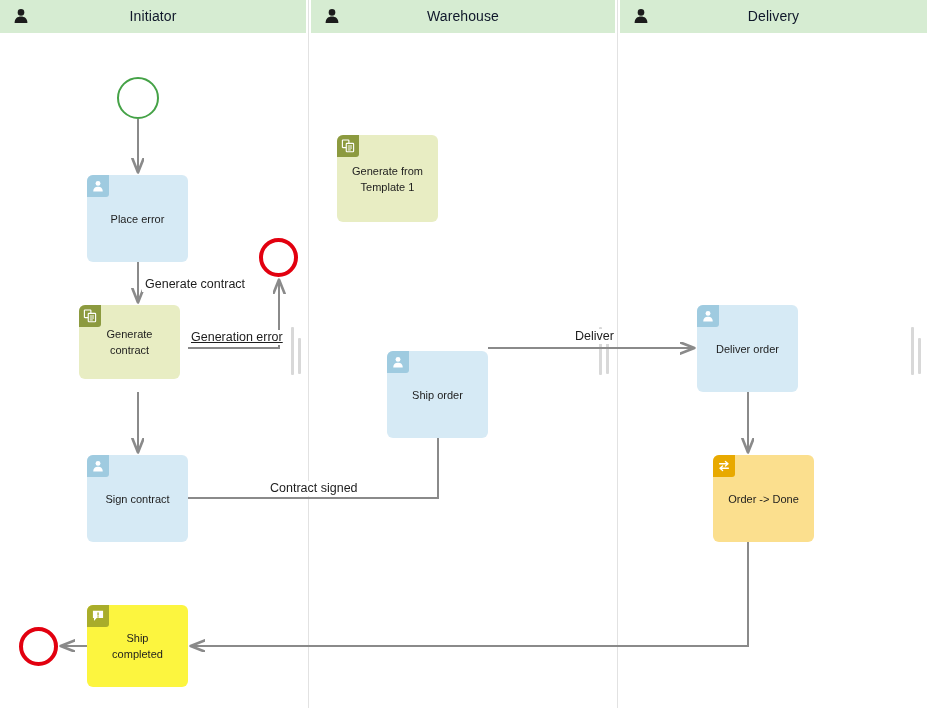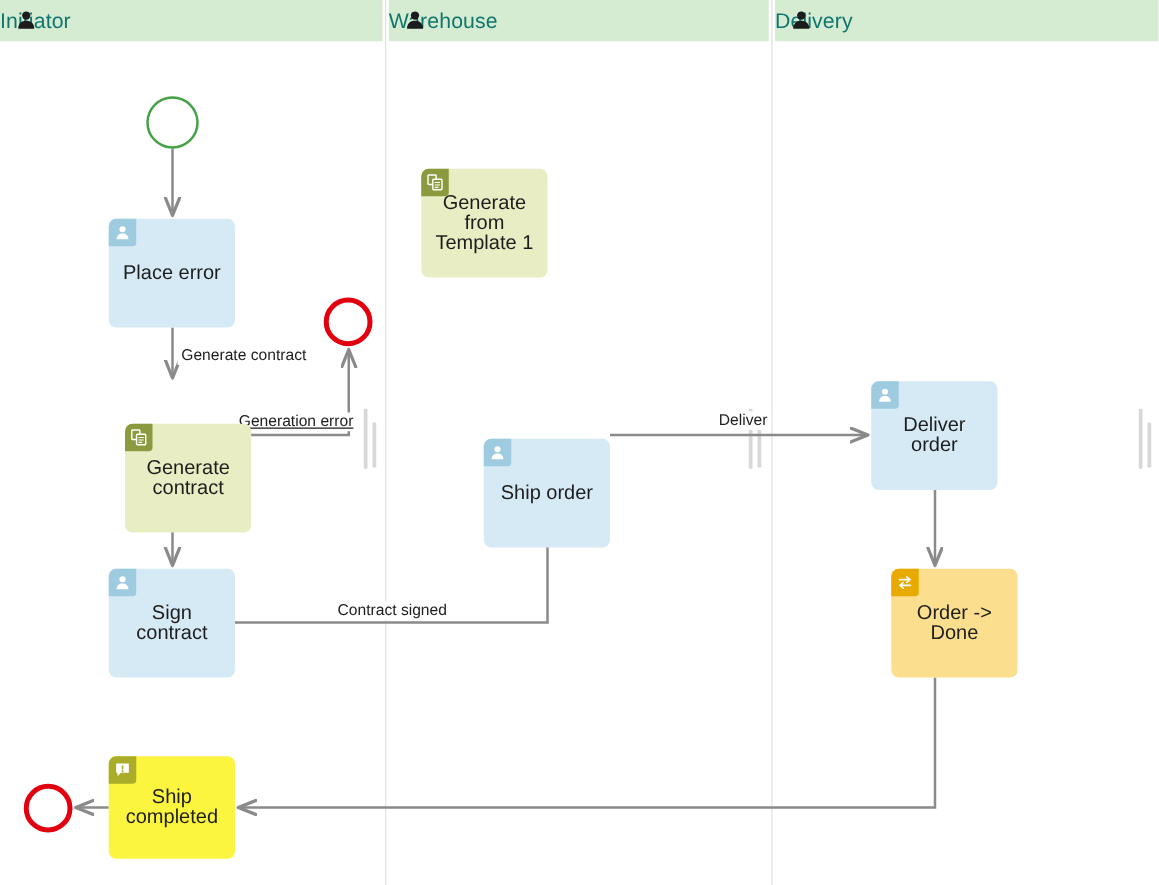--- a/index.html
+++ b/index.html
@@ -40,22 +40,23 @@
   .lane-header-icon {
     position: absolute;
     left: 12px;
     top: 7px;
     width: 18px;
     height: 18px;
     display: block;
   }
   .lane-title {
     width: 100%;
-    font-size: 17px;
-    color: #0f766e;
+    text-align: center;
+    font-size: 14px;
+    color: #0f172a;
     line-height: 33px;
     letter-spacing: 0.1px;
   }
   .lane-divider {
     position: absolute;
     top: 0;
     width: 1px;
     height: 708px;
     background: #e2e2e2;
   }
@@ -69,21 +70,21 @@
   
   .node {
     position: absolute;
     border-radius: 6px;
     box-sizing: border-box;
     display: flex;
     align-items: center;
     justify-content: center;
   }
   .node-label {
-    font-size: 16px;
+    font-size: 11px;
     color: #1d1d1d;
     text-align: center;
     line-height: 16px;
     padding: 0 6px;
     white-space: pre-line;
   }
   .node-badge {
     position: absolute;
     left: 0;
     top: 0;
@@ -230,21 +231,21 @@
   <div class="node user" style="left:87px; top:175px; width:101px; height:87px;">
     <span class="node-badge">
       <svg viewBox="0 0 16 16" width="14" height="14" aria-hidden="true">
         <circle cx="8" cy="5" r="2.8" fill="#ffffff"></circle>
         <path d="M2.6 14.2 C2.6 10.4 5.1 8.8 8 8.8 C10.9 8.8 13.4 10.4 13.4 14.2 Z" fill="#ffffff"></path>
       </svg>
     </span>
     <span class="node-label">Place error</span>
   </div>
 
-  <div class="node script" style="left:100px; top:305px; width:101px; height:87px;margin-top:34px;">
+  <div class="node script" style="left:79px; top:305px; width:101px; height:74px;">
     <span class="node-badge">
       <svg viewBox="0 0 16 16" width="14" height="14" aria-hidden="true">
         <rect x="1.6" y="1.2" width="7.4" height="8.6" rx="0.6" fill="none" stroke="#ffffff" stroke-width="1.3"></rect>
         <rect x="6.0" y="5.0" width="8.4" height="9.6" rx="0.8" fill="#8c9a3f" stroke="#ffffff" stroke-width="1.3"></rect>
         <line x1="7.8" y1="8.0" x2="12.6" y2="8.0" stroke="#ffffff" stroke-width="1.1"></line>
         <line x1="7.8" y1="10.3" x2="12.6" y2="10.3" stroke="#ffffff" stroke-width="1.1"></line>
         <line x1="7.8" y1="12.5" x2="11.2" y2="12.5" stroke="#ffffff" stroke-width="1.1"></line>
       </svg>
     </span>
     <span class="node-label">Generate

